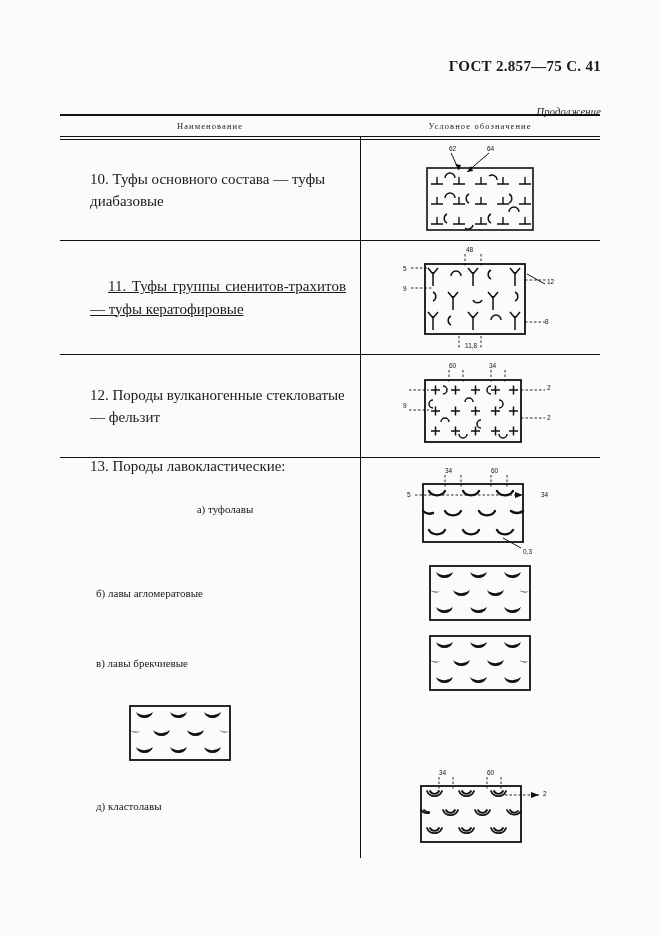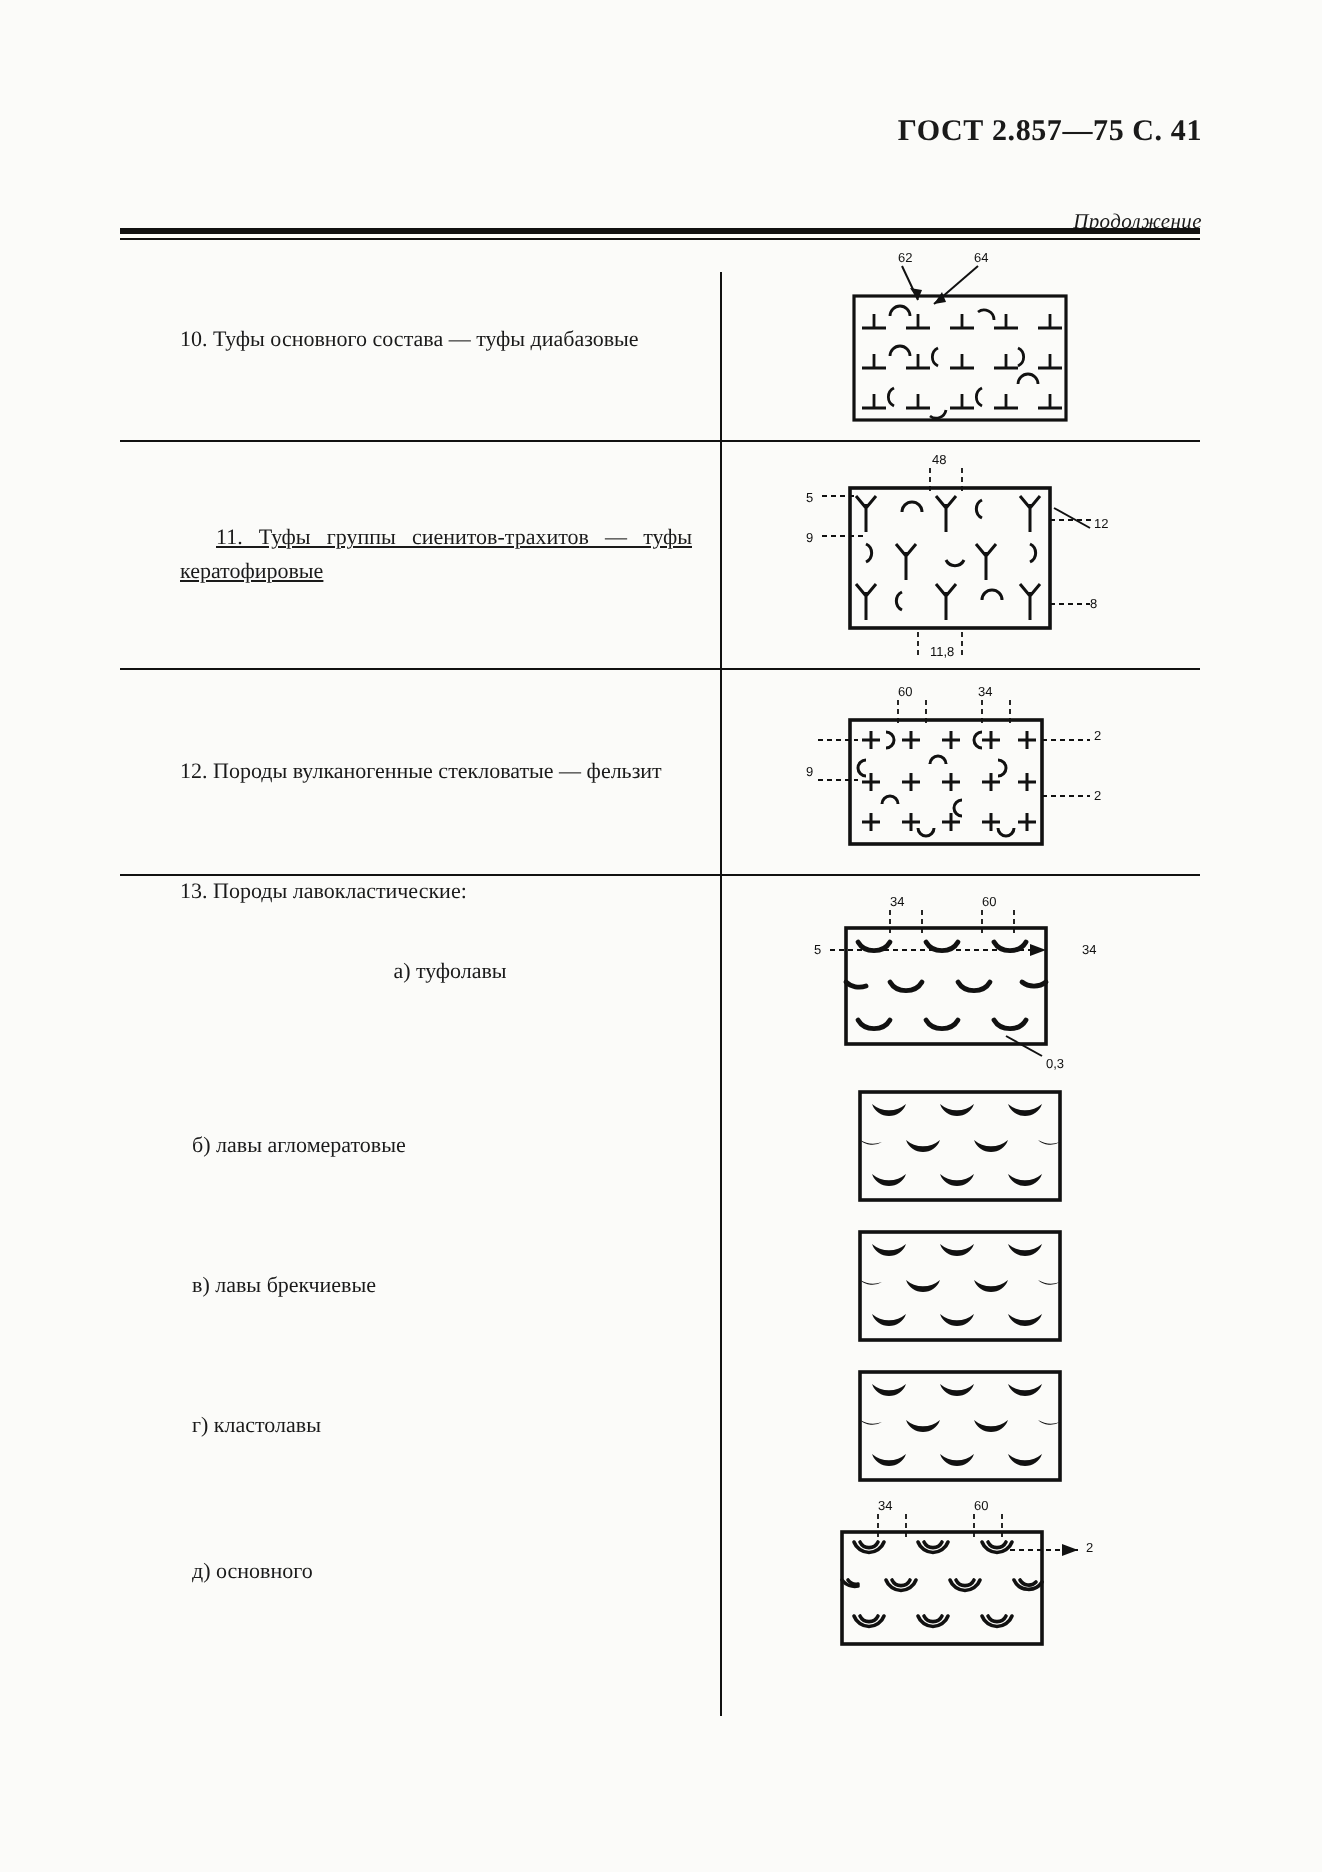--- a/index.html
+++ b/index.html
@@ -93,21 +93,21 @@
     justify-content: center;
   }
   .cell-sym {
     width: 240px;
     box-sizing: border-box;
     display: flex;
     align-items: center;
     justify-content: center;
   }
   .name-txt {
-    font-size: 11px;
+    font-size: 15px;
     line-height: 1.5;
     padding: 0 6px 0 30px;
   }
   .name-txt.just {
     text-align: justify;
     text-align-last: left;
     padding-right: 14px;
     text-indent: 18px;
     text-decoration: underline;
   }
@@ -128,20 +128,24 @@
 
   <div class="doc-header">
     <div class="gost">ГОСТ 2.857—75 С. 41</div>
   </div>
   <div class="continuation">Продолжение</div>
 
   <div class="tbl">
 
     <div class="rule-top"></div>
 
+    <div class="head-row">
+      <div class="head-cell c-left">Наименование</div>
+      <div class="head-cell c-right">Условное обозначение</div>
+    </div>
 
     <div class="rule-dbl"></div>
 
     <div class="vline" style="top:22px; height:722px;"></div>
 
     <div class="row" style="height:100px;">
       <div class="cell-name">
         <div class="name-txt">10. Туфы основного состава — туфы диабазовые</div>
       </div>
       <div class="cell-sym">
@@ -378,23 +382,20 @@
             <path d="M99,28 a9,9 0 0 0 11,1 a13,13 0 0 1 -11,-1 z"></path>
             <path d="M16,45 a9,9 0 0 0 17,0 a13,13 0 0 1 -17,0 z"></path>
             <path d="M50,45 a9,9 0 0 0 17,0 a13,13 0 0 1 -17,0 z"></path>
             <path d="M84,45 a9,9 0 0 0 17,0 a13,13 0 0 1 -17,0 z"></path>
           </g>
         </svg>
       </div>
     </div>
 
     <div class="row" style="height:70px;">
-      <div class="cell-name">
-        <div class="name-txt sub">г)  кластолавы</div>
-      </div>
       <div class="cell-sym">
         <svg width="120" height="62" viewBox="0 0 120 62">
           <rect x="10" y="4" width="100" height="54" fill="none" stroke="#111" stroke-width="1.8"></rect>
           <g fill="#111">
             <path d="M16,10 a9,9 0 0 0 17,0 a13,13 0 0 1 -17,0 z"></path>
             <path d="M50,10 a9,9 0 0 0 17,0 a13,13 0 0 1 -17,0 z"></path>
             <path d="M84,10 a9,9 0 0 0 17,0 a13,13 0 0 1 -17,0 z"></path>
             <path d="M10,28 a9,9 0 0 0 11,1 a13,13 0 0 1 -11,-1 z"></path>
             <path d="M33,28 a9,9 0 0 0 17,0 a13,13 0 0 1 -17,0 z"></path>
             <path d="M67,28 a9,9 0 0 0 17,0 a13,13 0 0 1 -17,0 z"></path>
@@ -402,21 +403,21 @@
             <path d="M16,45 a9,9 0 0 0 17,0 a13,13 0 0 1 -17,0 z"></path>
             <path d="M50,45 a9,9 0 0 0 17,0 a13,13 0 0 1 -17,0 z"></path>
             <path d="M84,45 a9,9 0 0 0 17,0 a13,13 0 0 1 -17,0 z"></path>
           </g>
         </svg>
       </div>
     </div>
 
     <div class="row" style="height:76px;">
       <div class="cell-name">
-        <div class="name-txt sub">д)  основного</div>
+        <div class="name-txt sub">д)  кластолавы</div>
       </div>
       <div class="cell-sym">
         <svg width="170" height="80" viewBox="0 0 170 80">
           <text class="lbl" x="44" y="9">34</text>
           <text class="lbl" x="92" y="9">60</text>
           <text class="lbl" x="148" y="30">2</text>
           <g stroke="#111" stroke-width="0.9" stroke-dasharray="2.5,2" fill="none">
             <path d="M44,11 v12"></path>
               <path d="M58,11 v12"></path>
             <path d="M92,11 v12"></path>

